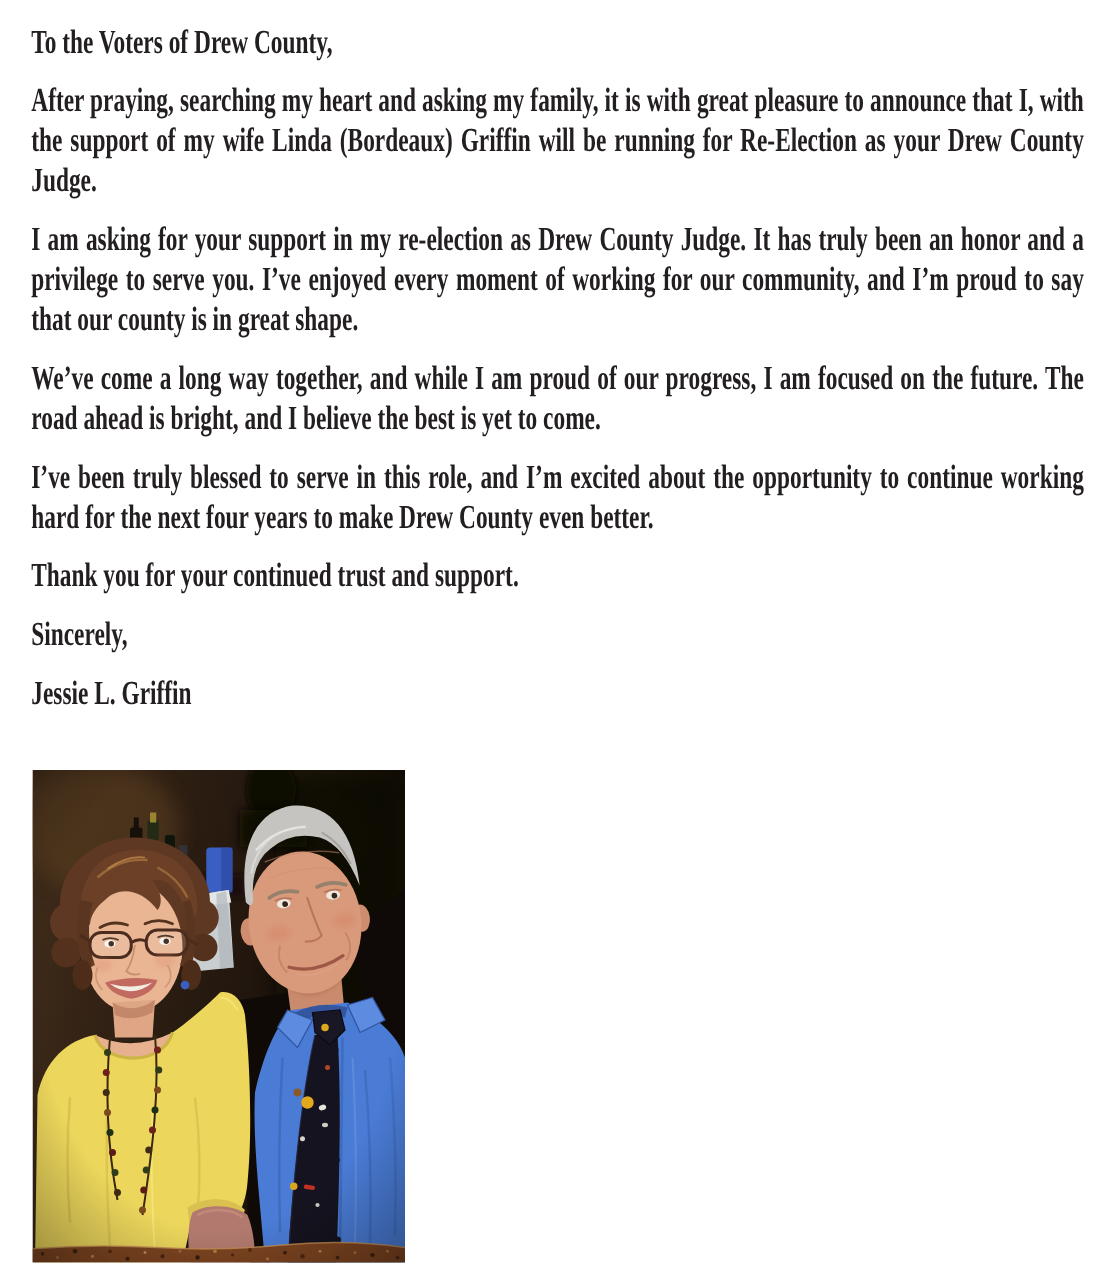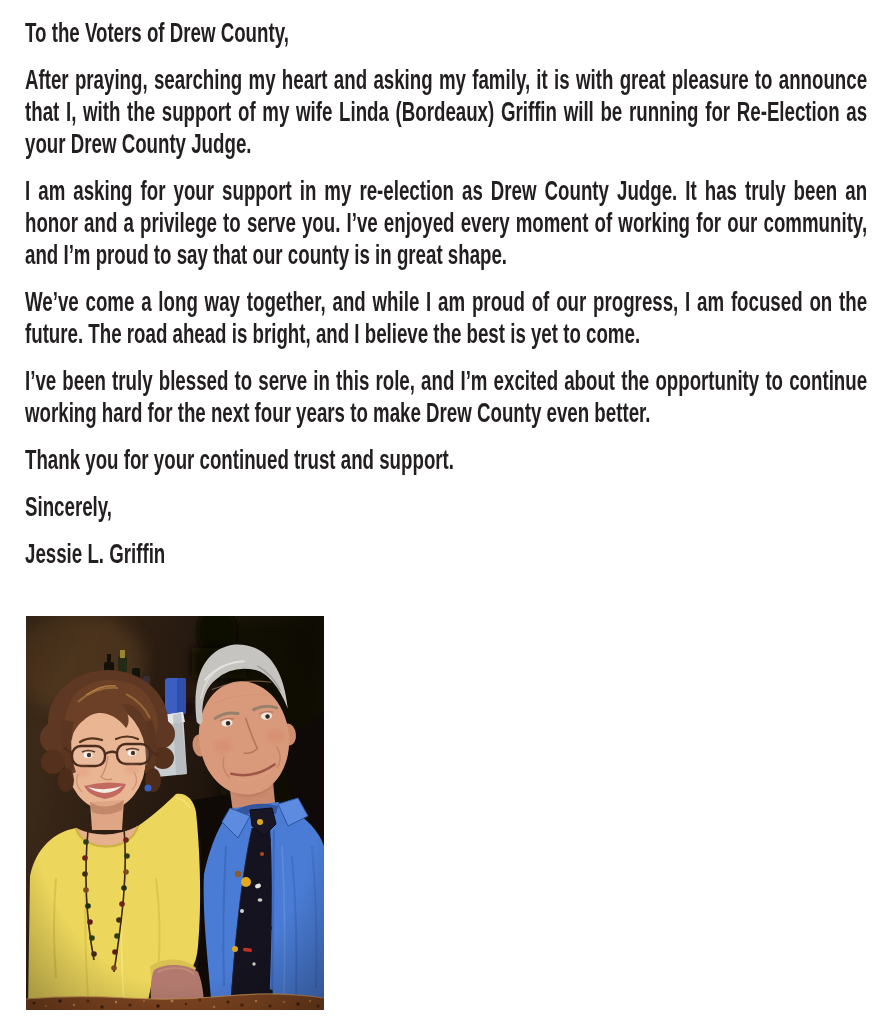--- a/index.html
+++ b/index.html
@@ -1,18 +1,18 @@
 <!DOCTYPE html>
 <html style="--text-color: #231f20; --page-bg: #ffffff;"><head>
 <meta charset="utf-8">
 <style>
   html,body{margin:0;padding:0;background:#ffffff;}
   .page{
     position:relative;width:892px;height:1024px;background:var(--page-bg,#ffffff);
-    overflow:hidden;font-family:Liberation Sans, sans-serif;
+    overflow:hidden;font-family:Liberation Serif, serif;
   }
   
   .letter{
     position:absolute;left:25px;top:17px;width:1216px;
     transform:scaleX(0.6925);transform-origin:0 0;
   }
   .para{
     margin:0 0 15px 0;
     color:var(--text-color,#231f20);
     font-weight:bold;font-size:27px;line-height:32px;

